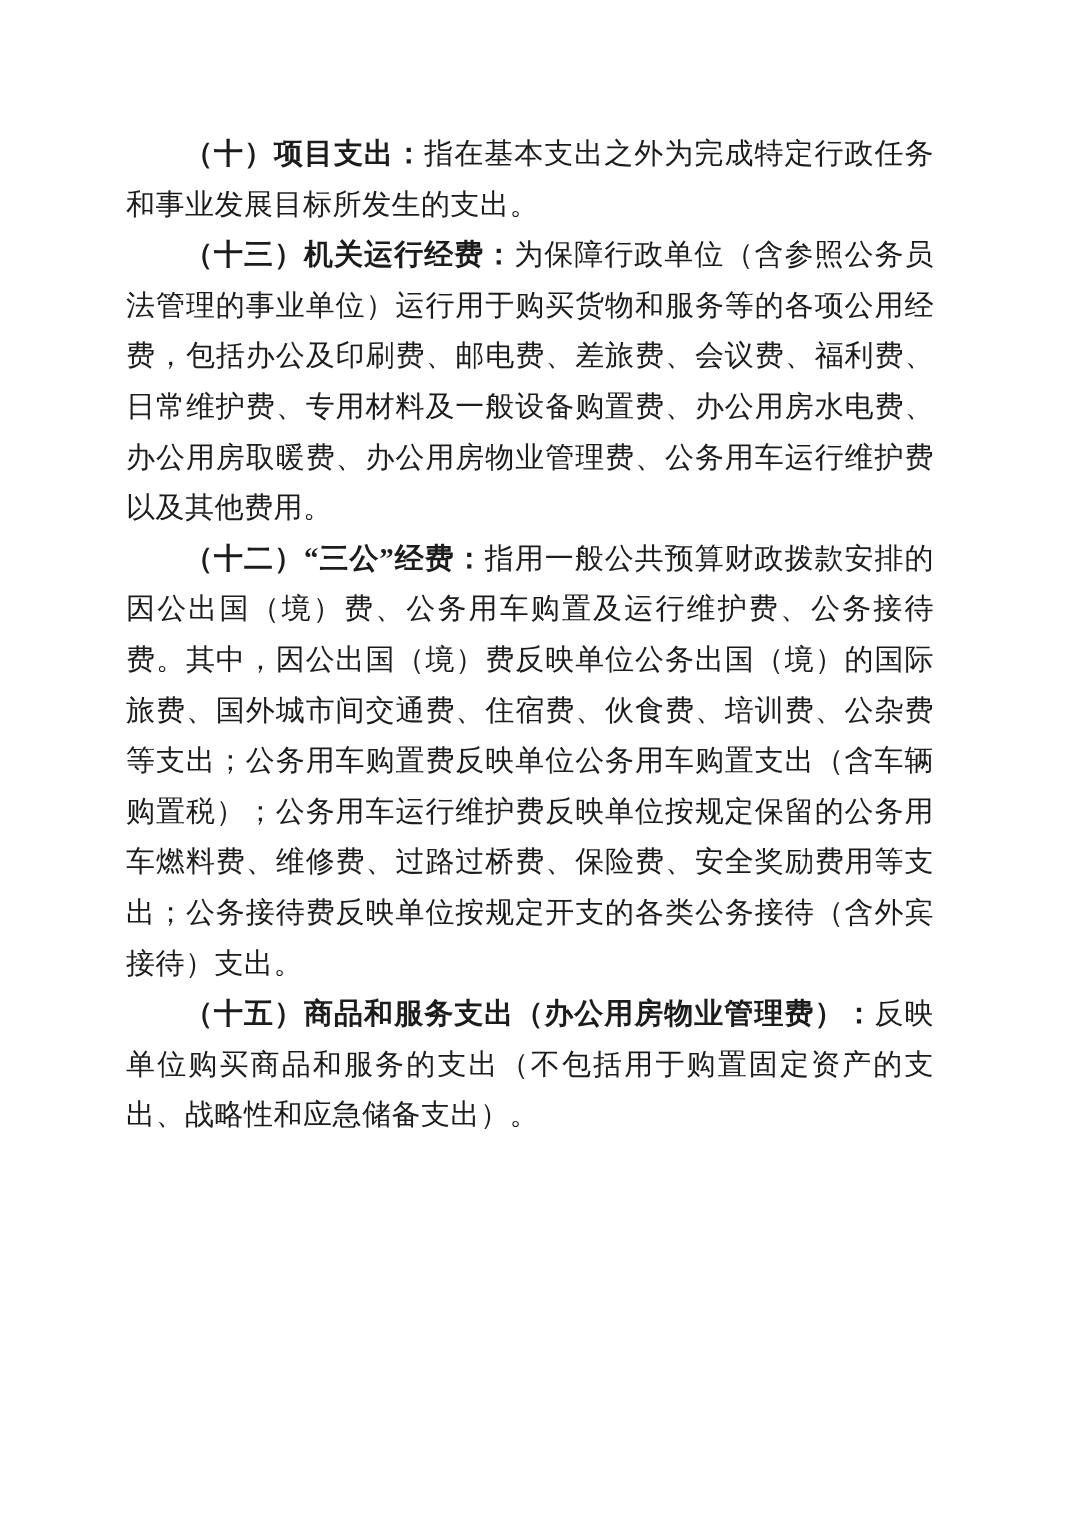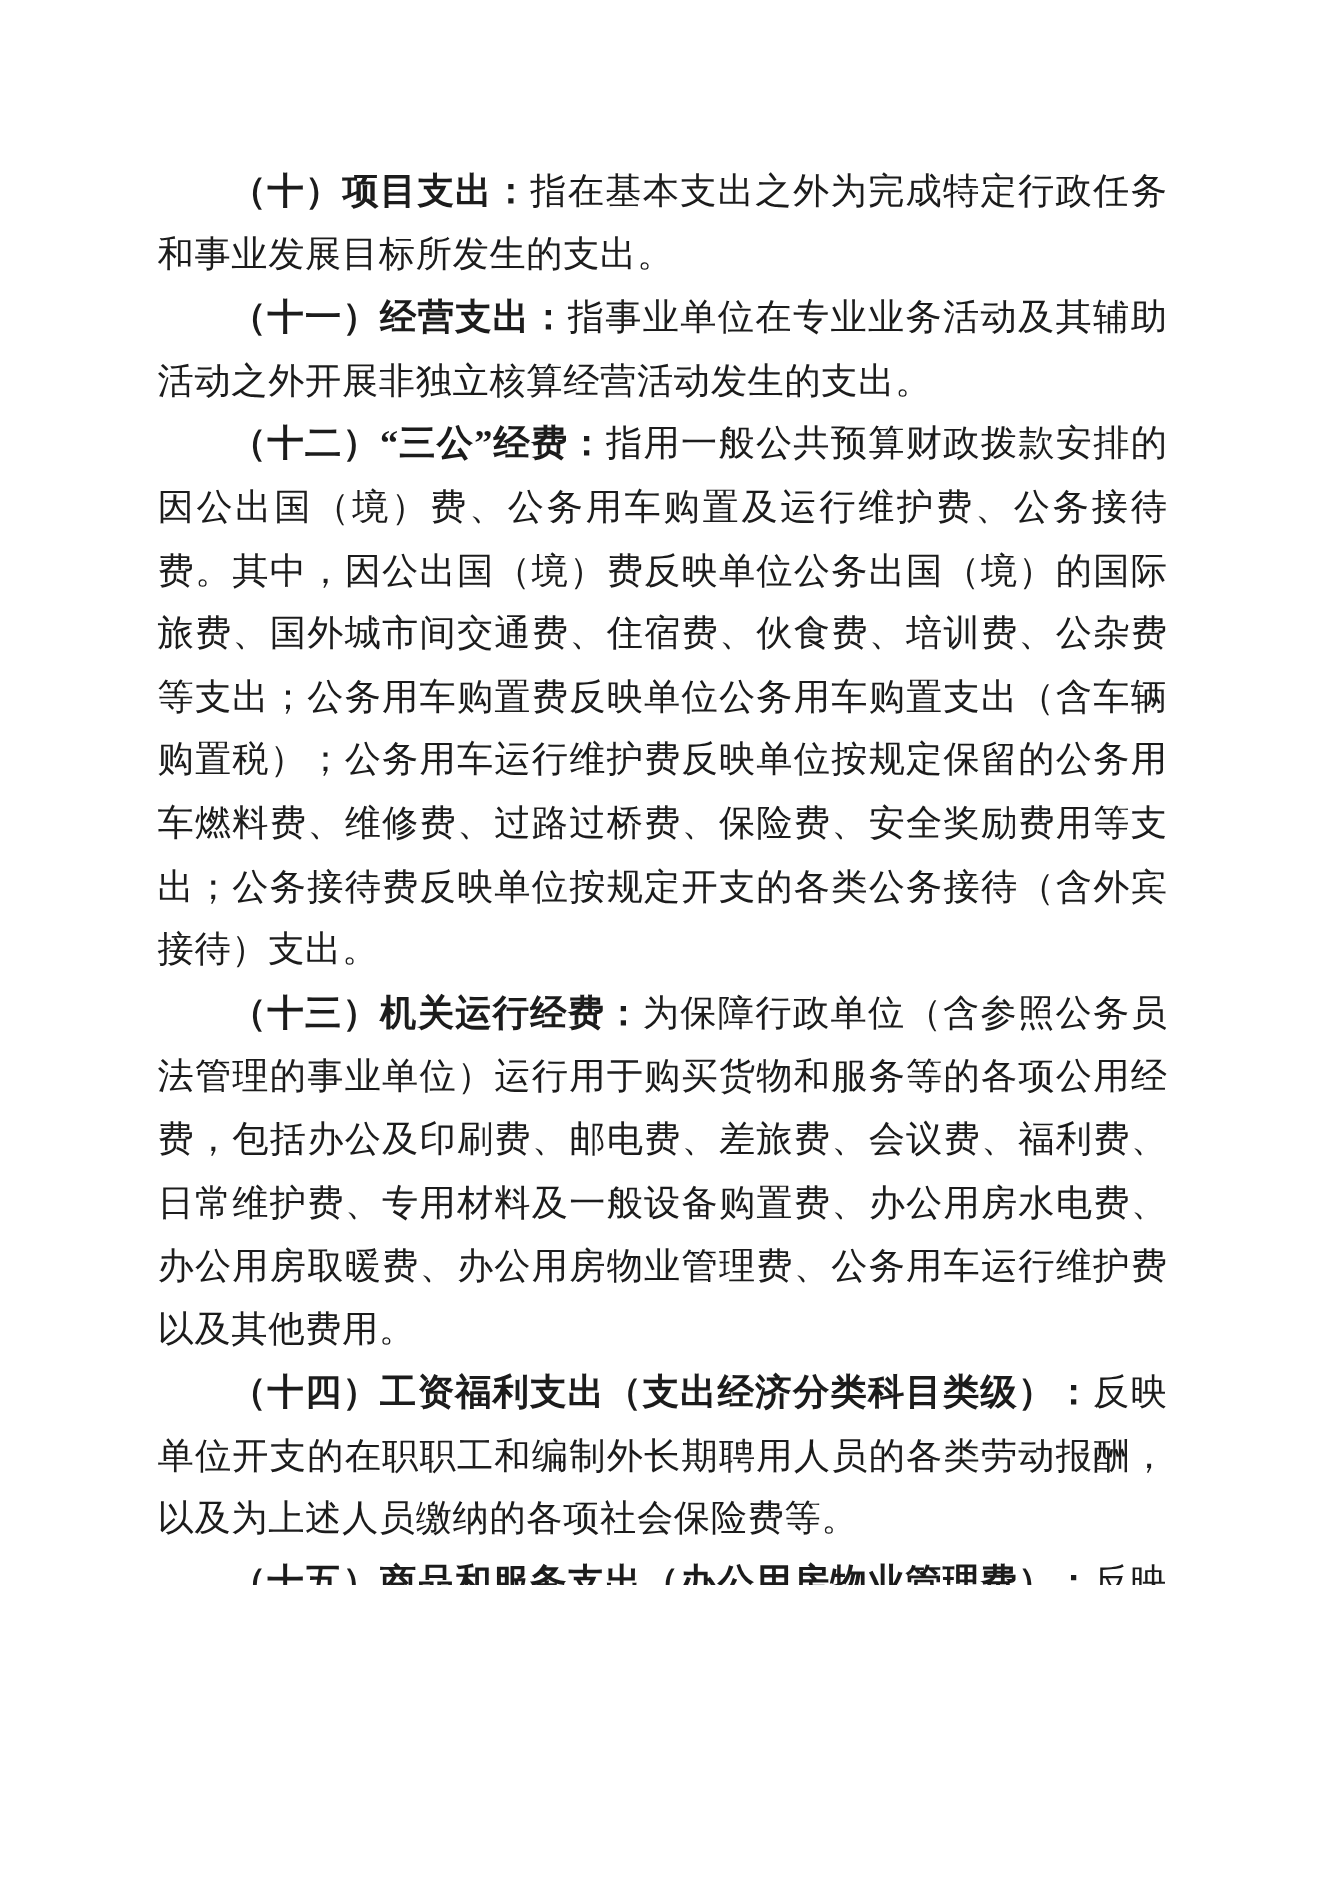--- a/index.html
+++ b/index.html
@@ -46,20 +46,18 @@
     color: #4a4a4a;
     letter-spacing: 5px;
   }
 </style>
 </head>
 <body>
 
 <div class="page">
   <div class="doc-body">
     <p class="para"><span class="lead">（十）项目支出：</span><span class="body-text">指在基本支出之外为完成特定行政任务和事业发展目标所发生的支出。</span></p>
-    <p class="para"><span class="lead">（十一）经营支出：</span><span class="body-text">指事业单位在专业业务活动及其辅助活动之外开展非独立核算经营活动发生的支出。</span></p>
+    <p class="para"><span class="lead">（十三）机关运行经费：</span><span class="body-text">为保障行政单位（含参照公务员法管理的事业单位）运行用于购买货物和服务等的各项公用经费，包括办公及印刷费、邮电费、差旅费、会议费、福利费、日常维护费、专用材料及一般设备购置费、办公用房水电费、办公用房取暖费、办公用房物业管理费、公务用车运行维护费以及其他费用。</span></p>
     <p class="para"><span class="lead">（十二）“三公”经费：</span><span class="body-text">指用一般公共预算财政拨款安排的因公出国（境）费、公务用车购置及运行维护费、公务接待费。其中，因公出国（境）费反映单位公务出国（境）的国际旅费、国外城市间交通费、住宿费、伙食费、培训费、公杂费等支出；公务用车购置费反映单位公务用车购置支出（含车辆购置税）；公务用车运行维护费反映单位按规定保留的公务用车燃料费、维修费、过路过桥费、保险费、安全奖励费用等支出；公务接待费反映单位按规定开支的各类公务接待（含外宾接待）支出。</span></p>
-    <p class="para"><span class="lead">（十三）机关运行经费：</span><span class="body-text">为保障行政单位（含参照公务员法管理的事业单位）运行用于购买货物和服务等的各项公用经费，包括办公及印刷费、邮电费、差旅费、会议费、福利费、日常维护费、专用材料及一般设备购置费、办公用房水电费、办公用房取暖费、办公用房物业管理费、公务用车运行维护费以及其他费用。</span></p>
-    <p class="para"><span class="lead">（十四）工资福利支出（支出经济分类科目类级）：</span><span class="body-text">反映单位开支的在职职工和编制外长期聘用人员的各类劳动报酬，以及为上述人员缴纳的各项社会保险费等。</span></p>
     <p class="para"><span class="lead">（十五）商品和服务支出（办公用房物业管理费）：</span><span class="body-text">反映单位购买商品和服务的支出（不包括用于购置固定资产的支出、战略性和应急储备支出）。</span></p>
   </div>
   <div class="footer">- 8 -</div>
 </div>
 
 </body></html>

